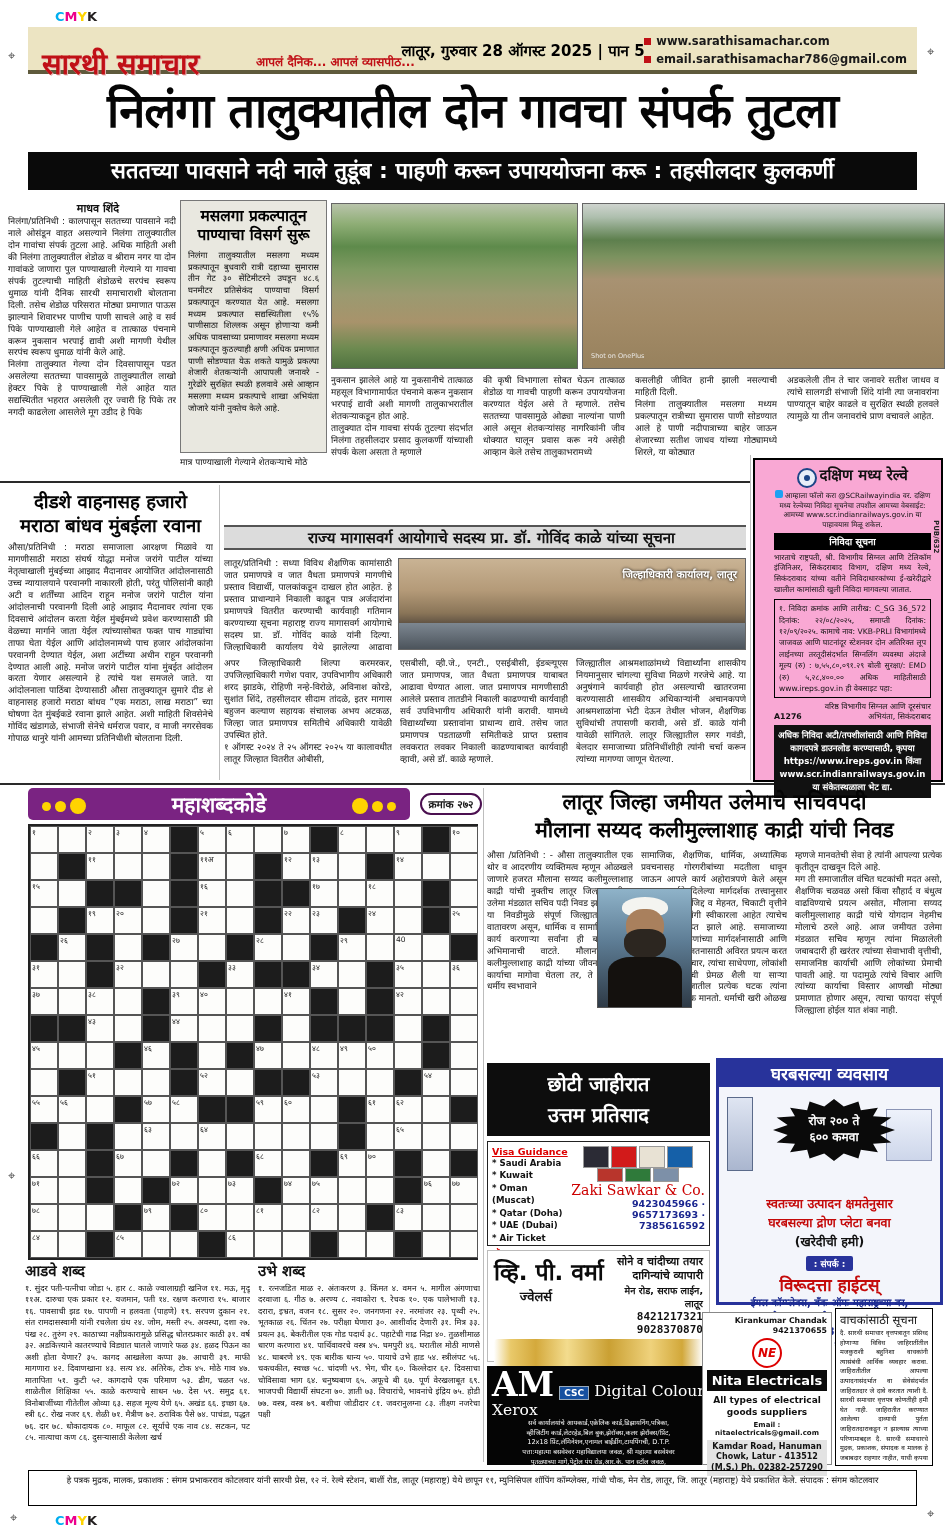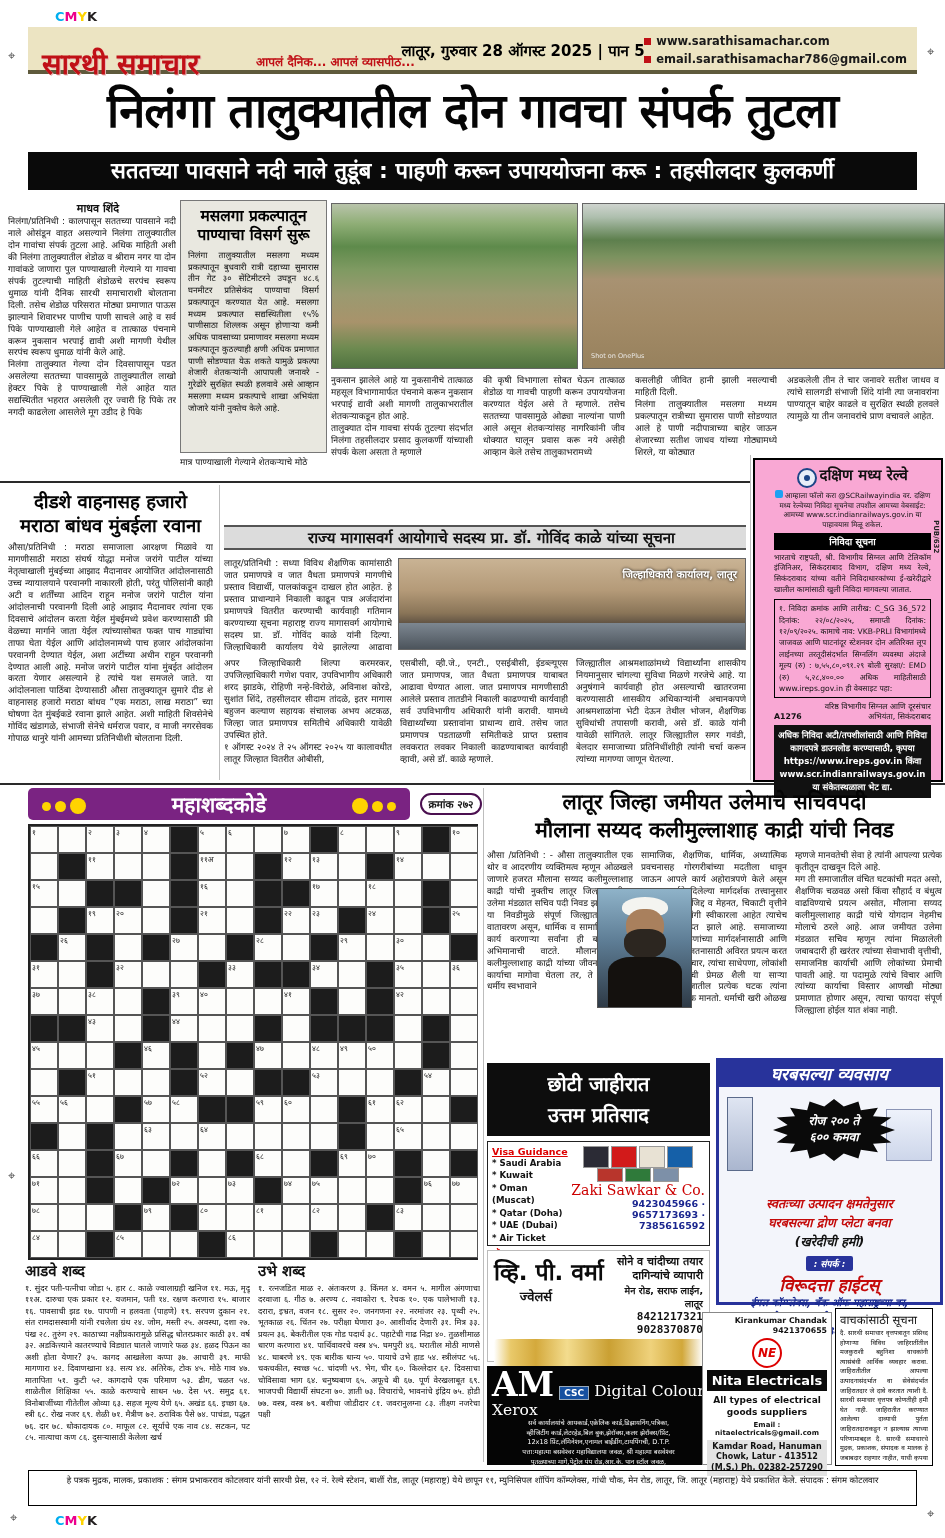--- a/index.html
+++ b/index.html
@@ -358,21 +358,21 @@
       <div class="cw-cell">
         <span class="cw-num">२८</span>
       </div>
       <div class="cw-cell"></div>
       <div class="cw-cell black"></div>
       <div class="cw-cell">
         <span class="cw-num">२९</span>
       </div>
       <div class="cw-cell"></div>
       <div class="cw-cell">
-        <span class="cw-num">३०</span>
+        <span class="cw-num">40</span>
       </div>
       <div class="cw-cell"></div>
       <div class="cw-cell black"></div>
       <div class="cw-cell">
         <span class="cw-num">३१</span>
       </div>
       <div class="cw-cell"></div>
       <div class="cw-cell black"></div>
       <div class="cw-cell">
         <span class="cw-num">३२</span>
@@ -739,21 +739,21 @@
       <span class="am-title">Digital Colour Xerox</span>
     </div>
     <div class="am-sm">सर्व कार्यालयांचे आयकार्ड,एक्रेलिक कार्ड,डिझायनिंग,पत्रिका,</div>
     <div class="am-sm">व्हीजिटींग कार्ड,लेटरहेड,बिल बुक,झेरॉक्स,कलर झेरॉक्स/प्रिंट,</div>
     <div class="am-sm">12x18 प्रिंट,लॅमिनेशन,एनामल बाईंडींग,टायपिंगची, D.T.P.</div>
     <div class="am-sm">पत्ता:महात्मा बसवेश्वर महाविद्यालया जवळ, श्री महात्मा बसवेश्वर</div>
     <div class="am-sm">पुतळ्याच्या मागे,पेट्रोल पंप रोड,आर.के. पान स्टॉल जवळ,</div>
     <div class="am-ph"><span style="font-size:9px;">लातूर मो. नं. :</span> <span>9503283416</span></div>
   </div>
 
-  <div class="abs ad-ghar" style="left:716px;top:1058px;width:227px;height:247px;font-style:italic;">
+  <div class="abs ad-ghar" style="left:716px;top:1058px;width:227px;height:247px;">
     <div class="ghar-head">घरबसल्या व्यवसाय</div>
     <div class="machine"></div>
     <div class="plates"></div>
     <div class="burst">
       <span>रोज २०० ते</span>
       <span>६०० कमवा</span>
     </div>
     <div style="margin-top:108px;">
       <div class="ghar-red">स्वतःच्या उत्पादन क्षमतेनुसार</div>
       <div class="ghar-red">घरबसल्या द्रोण प्लेटा बनवा</div>

